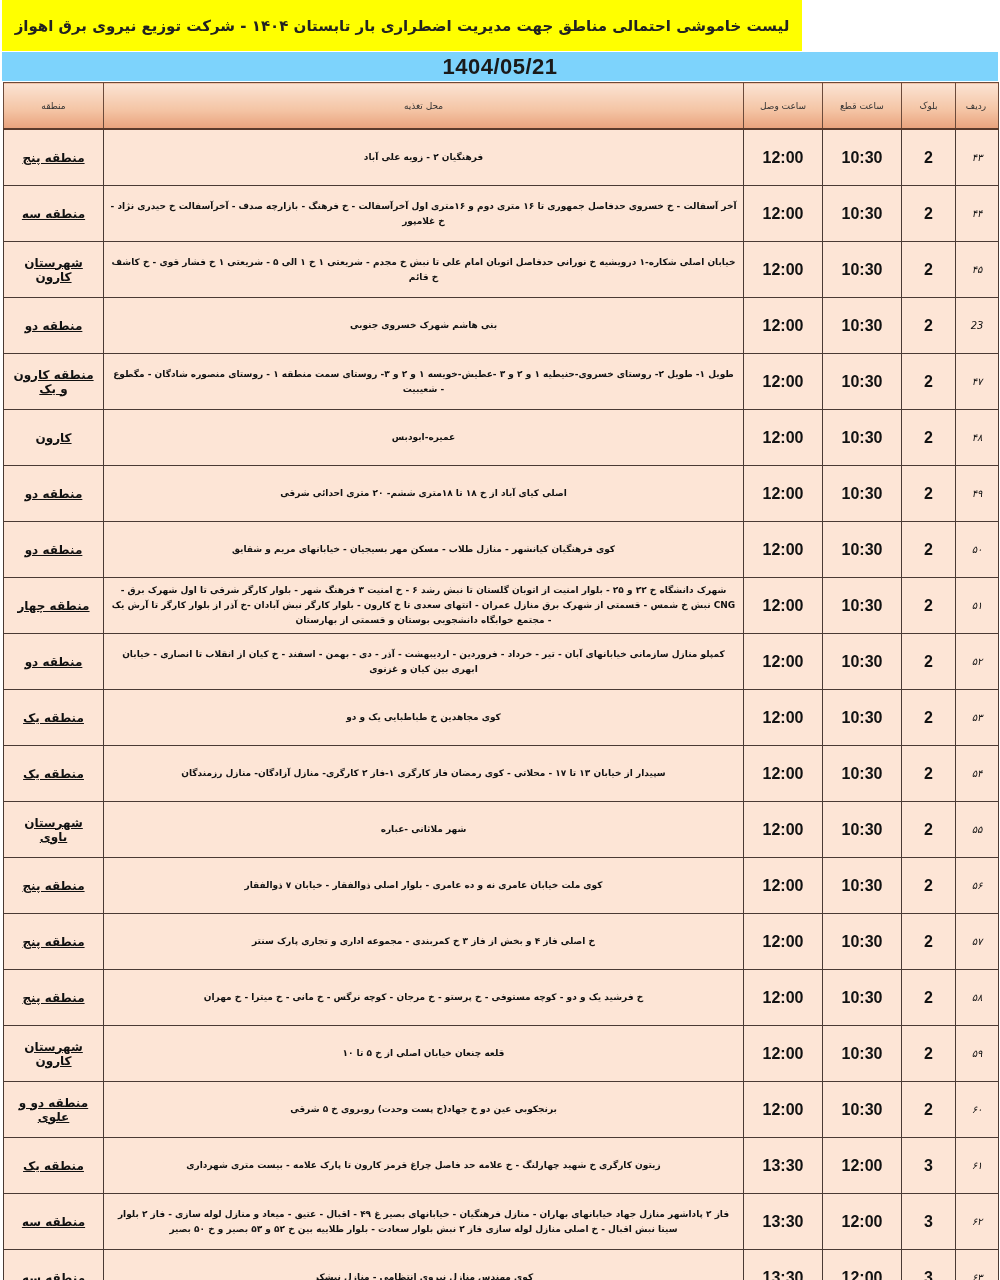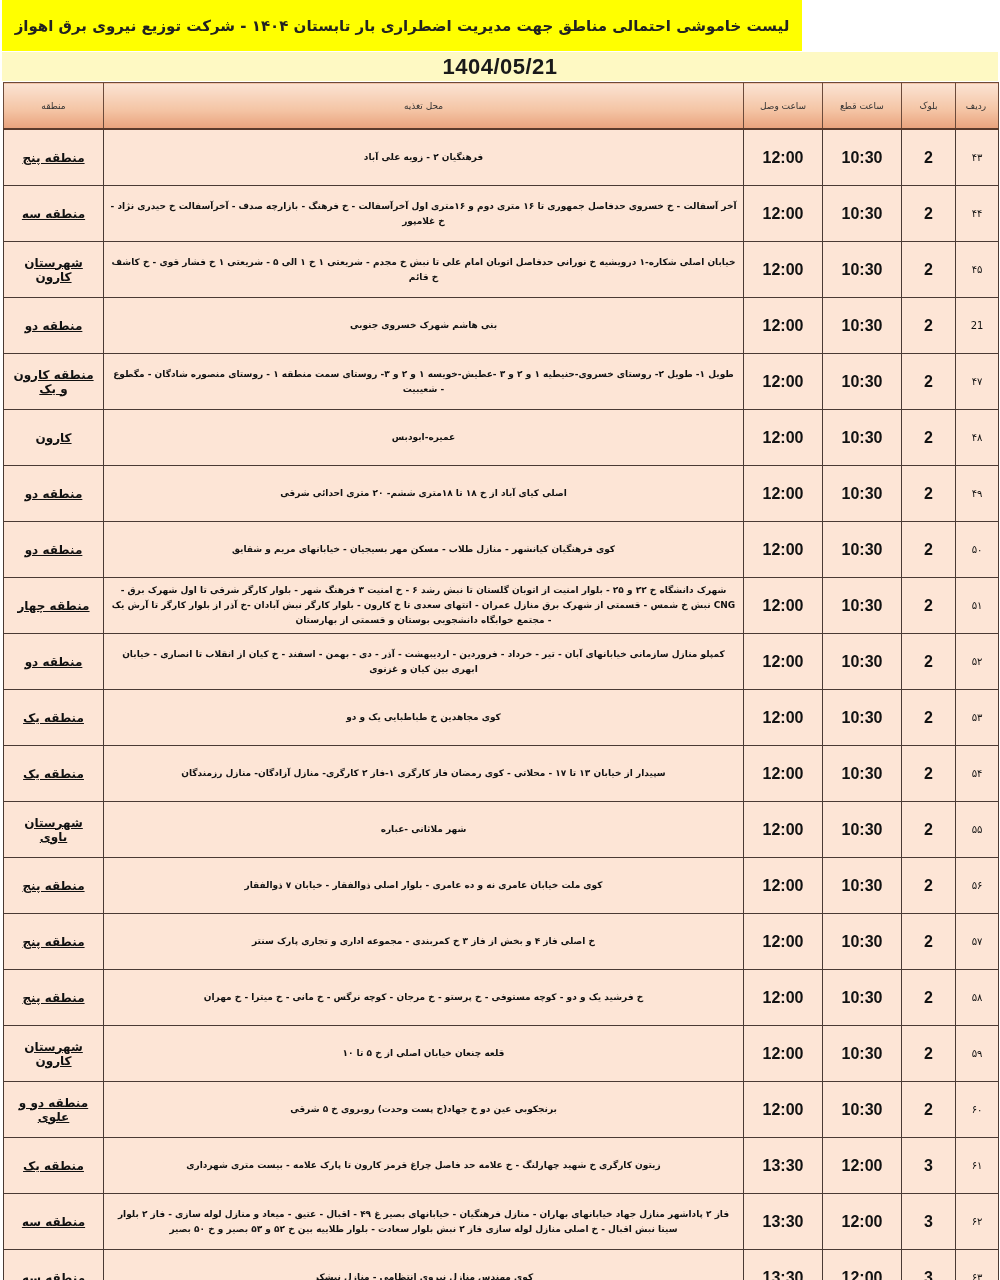--- a/index.html
+++ b/index.html
@@ -1,24 +1,24 @@
 <!DOCTYPE html>
 <html><head>
 <meta charset="utf-8">
 <style>
   html, body { margin:0; padding:0; }
   body { width:1000px; height:1280px; background:#fff; overflow:hidden; font-family:"DejaVu Sans", sans-serif; }
   .title-band { position:absolute; left:2px; top:0; width:800px; height:51px; background:#ffff00; display:flex; align-items:center; justify-content:center; }
   .title-band span { font-size:15px; font-weight:bold; color:#222; direction:rtl; }
-  .date-band { position:absolute; left:2px; top:52px; width:996px; height:29px; background:#fef9c3; display:flex; align-items:center; justify-content:center; }
+  .date-band { position:absolute; left:2px; top:52px; width:996px; height:29px; background:#7dd3fc; display:flex; align-items:center; justify-content:center; }
   .date-band span { font-family:"Liberation Sans", sans-serif; font-size:22px; font-weight:bold; color:#1a1a1a; letter-spacing:0.5px; }
   table.grid { position:absolute; left:3px; top:82px; width:995px; border-collapse:collapse; table-layout:fixed; direction:rtl; }
   table.grid th { height:21px; font-size:9px; font-weight:normal; color:#333; background:linear-gradient(#fbe3d3,#f4c4a4 60%,#e9a27d); border:1px solid #6b4a3a; border-bottom:2px solid #5a3a2c; padding:12px; }
   table.grid td { height:55px; background:#fde5d6; border:1px solid #4a3a34; text-align:center; padding:0 6px; color:#111; }
-  td.num { font-size:10px; color:#333; }
+  td.num { font-size:10px; color:#333;font-style:italic; }
   td.block, td.time { font-family:"Liberation Sans", sans-serif; font-size:16px; font-weight:bold; }
   td.feed { font-size:9px; font-weight:bold; line-height:15px; }
   td.region { font-size:12px; font-weight:bold;text-decoration:underline; }
 </style>
 </head>
 <body>
 
 <div class="title-band">
   <span>لیست خاموشی احتمالی مناطق جهت مدیریت اضطراری بار تابستان ۱۴۰۴ - شرکت توزیع نیروی برق اهواز</span>
 </div>
@@ -64,21 +64,21 @@
       </tr>
       <tr>
         <td class="num">۴۵</td>
         <td class="block">2</td>
         <td class="time">10:30</td>
         <td class="time">12:00</td>
         <td class="feed">خیابان اصلی شکاره-۱ درویشیه خ نورانی حدفاصل اتوبان امام علی تا نبش خ مجدم - شریعتی ۱ خ ۱ الی ۵ - شریعتی ۱ خ فشار قوی - خ کاشف خ قائم</td>
         <td class="region">شهرستان کارون</td>
       </tr>
       <tr>
-        <td class="num">21</td>
+        <td class="num">23</td>
         <td class="block">2</td>
         <td class="time">10:30</td>
         <td class="time">12:00</td>
         <td class="feed">بنی هاشم شهرک خسروی جنوبی</td>
         <td class="region">منطقه دو</td>
       </tr>
       <tr>
         <td class="num">۴۷</td>
         <td class="block">2</td>
         <td class="time">10:30</td>

